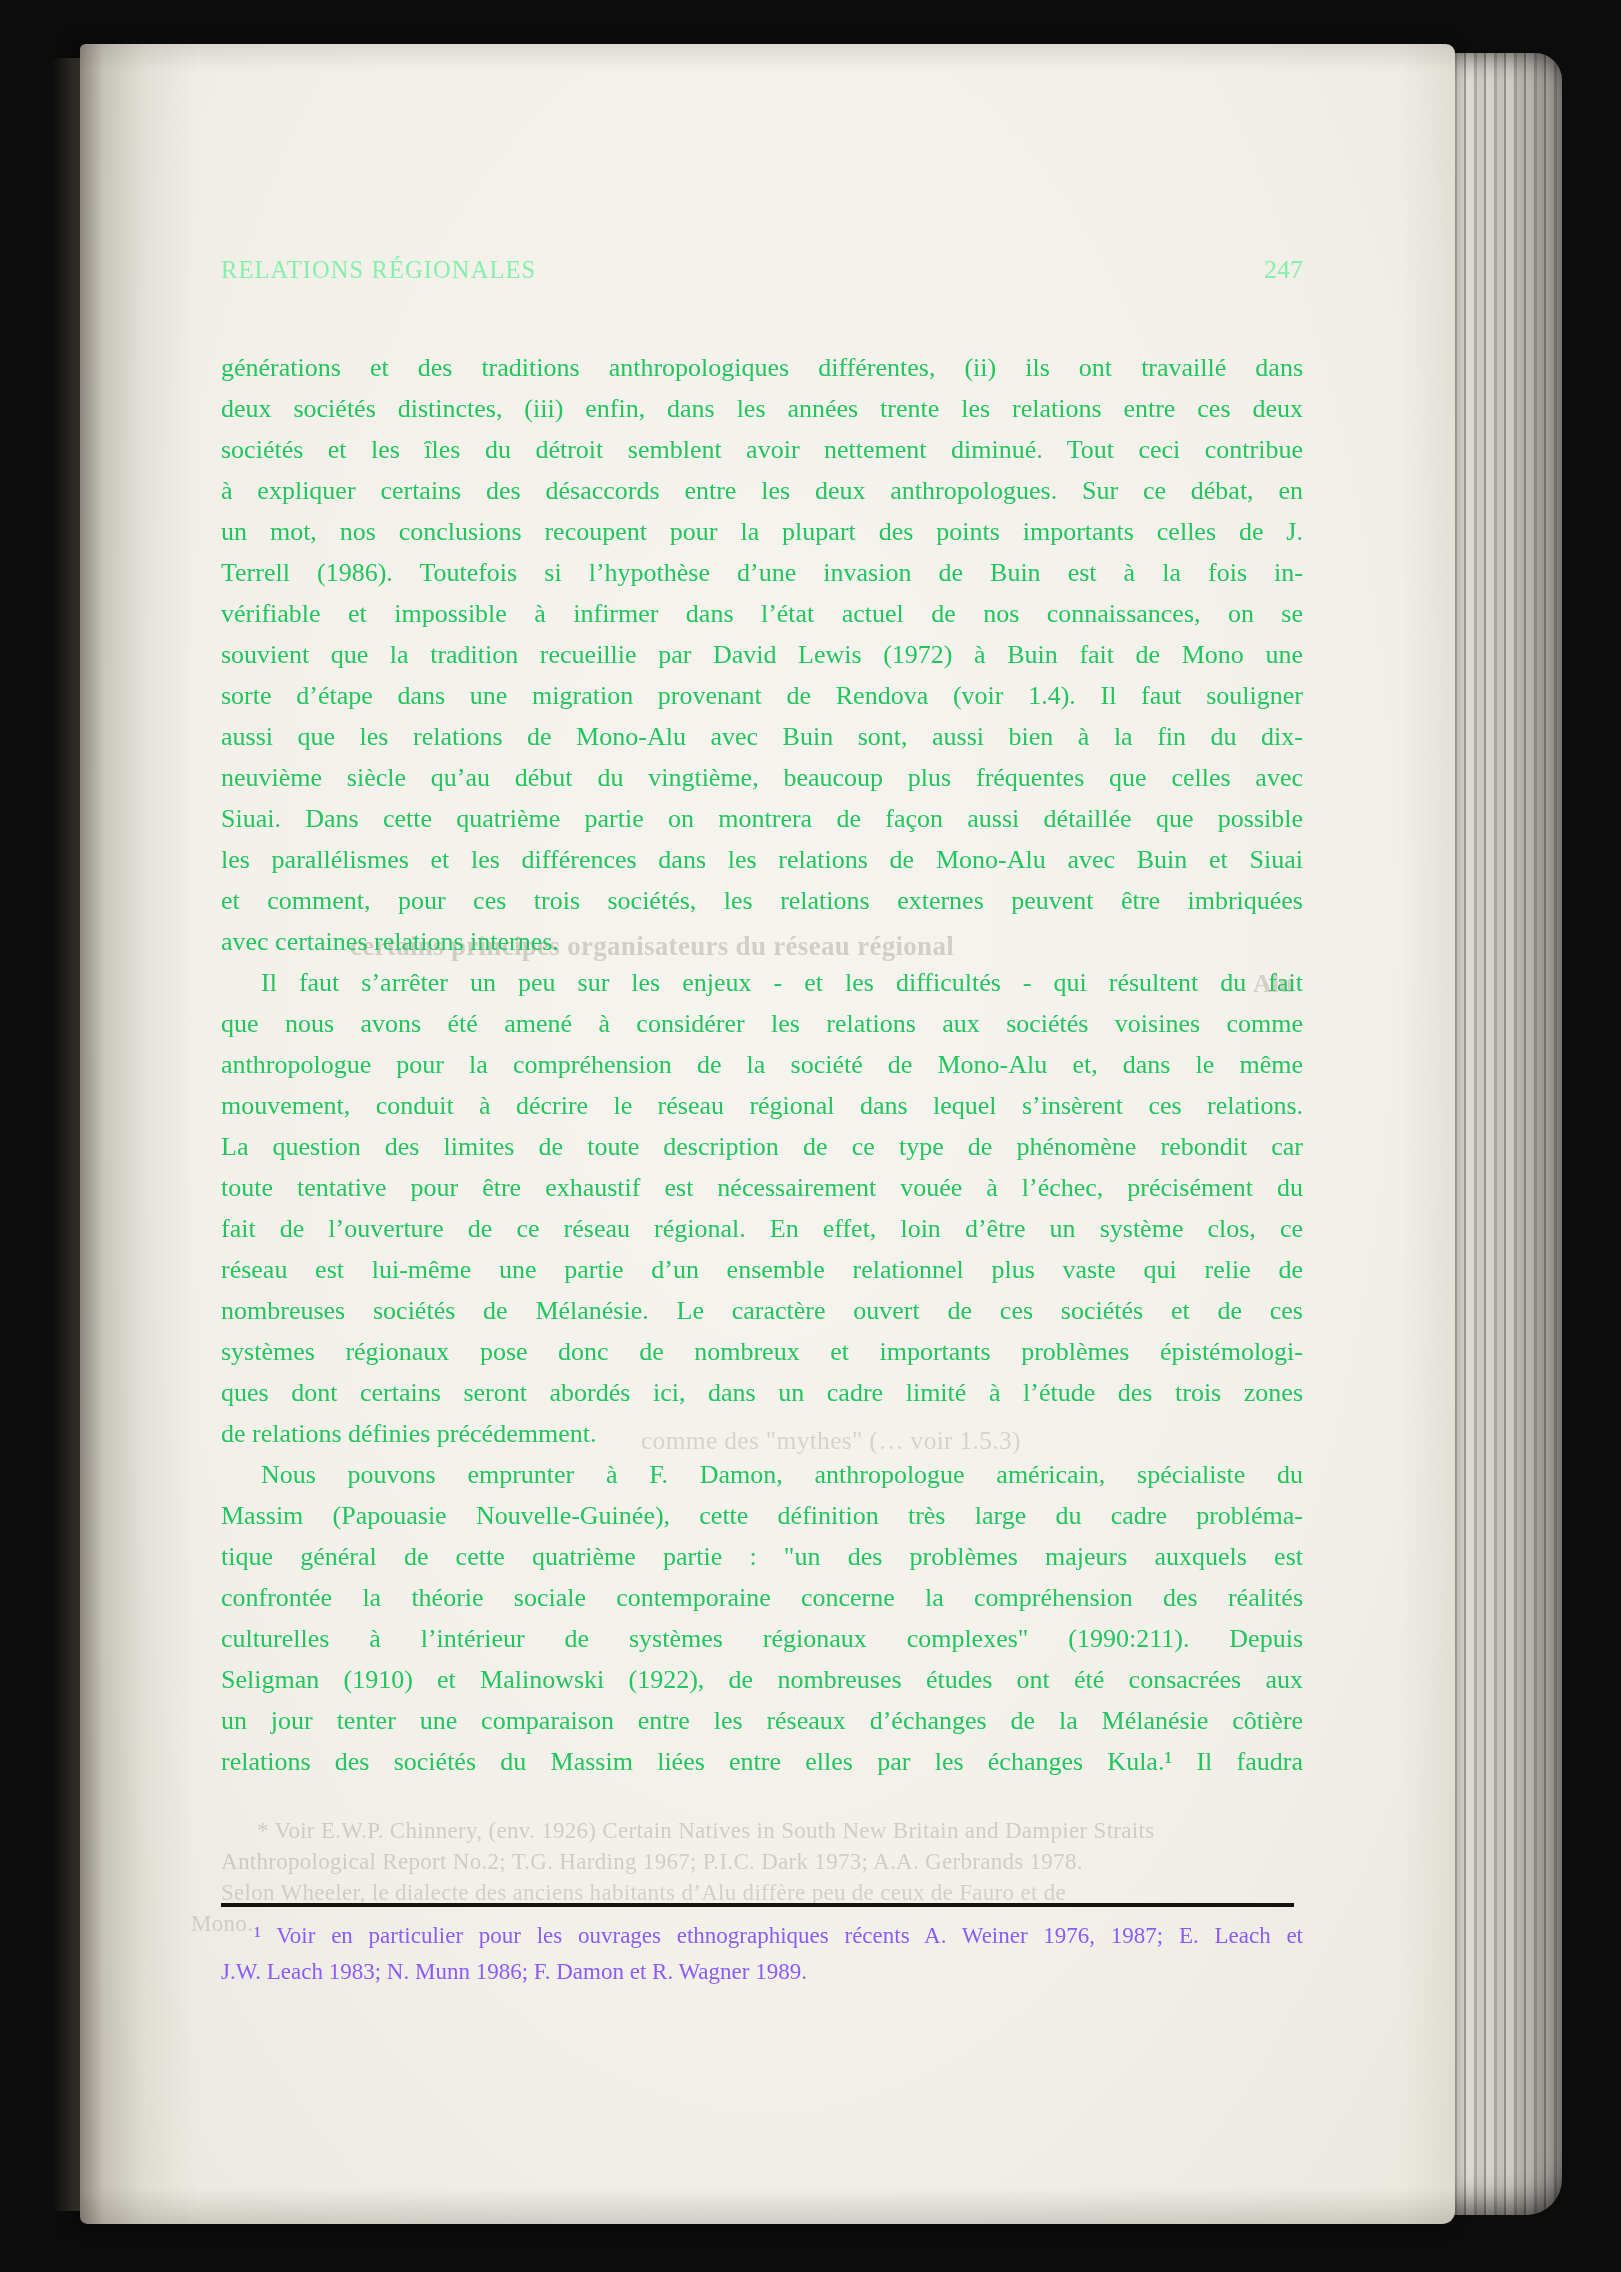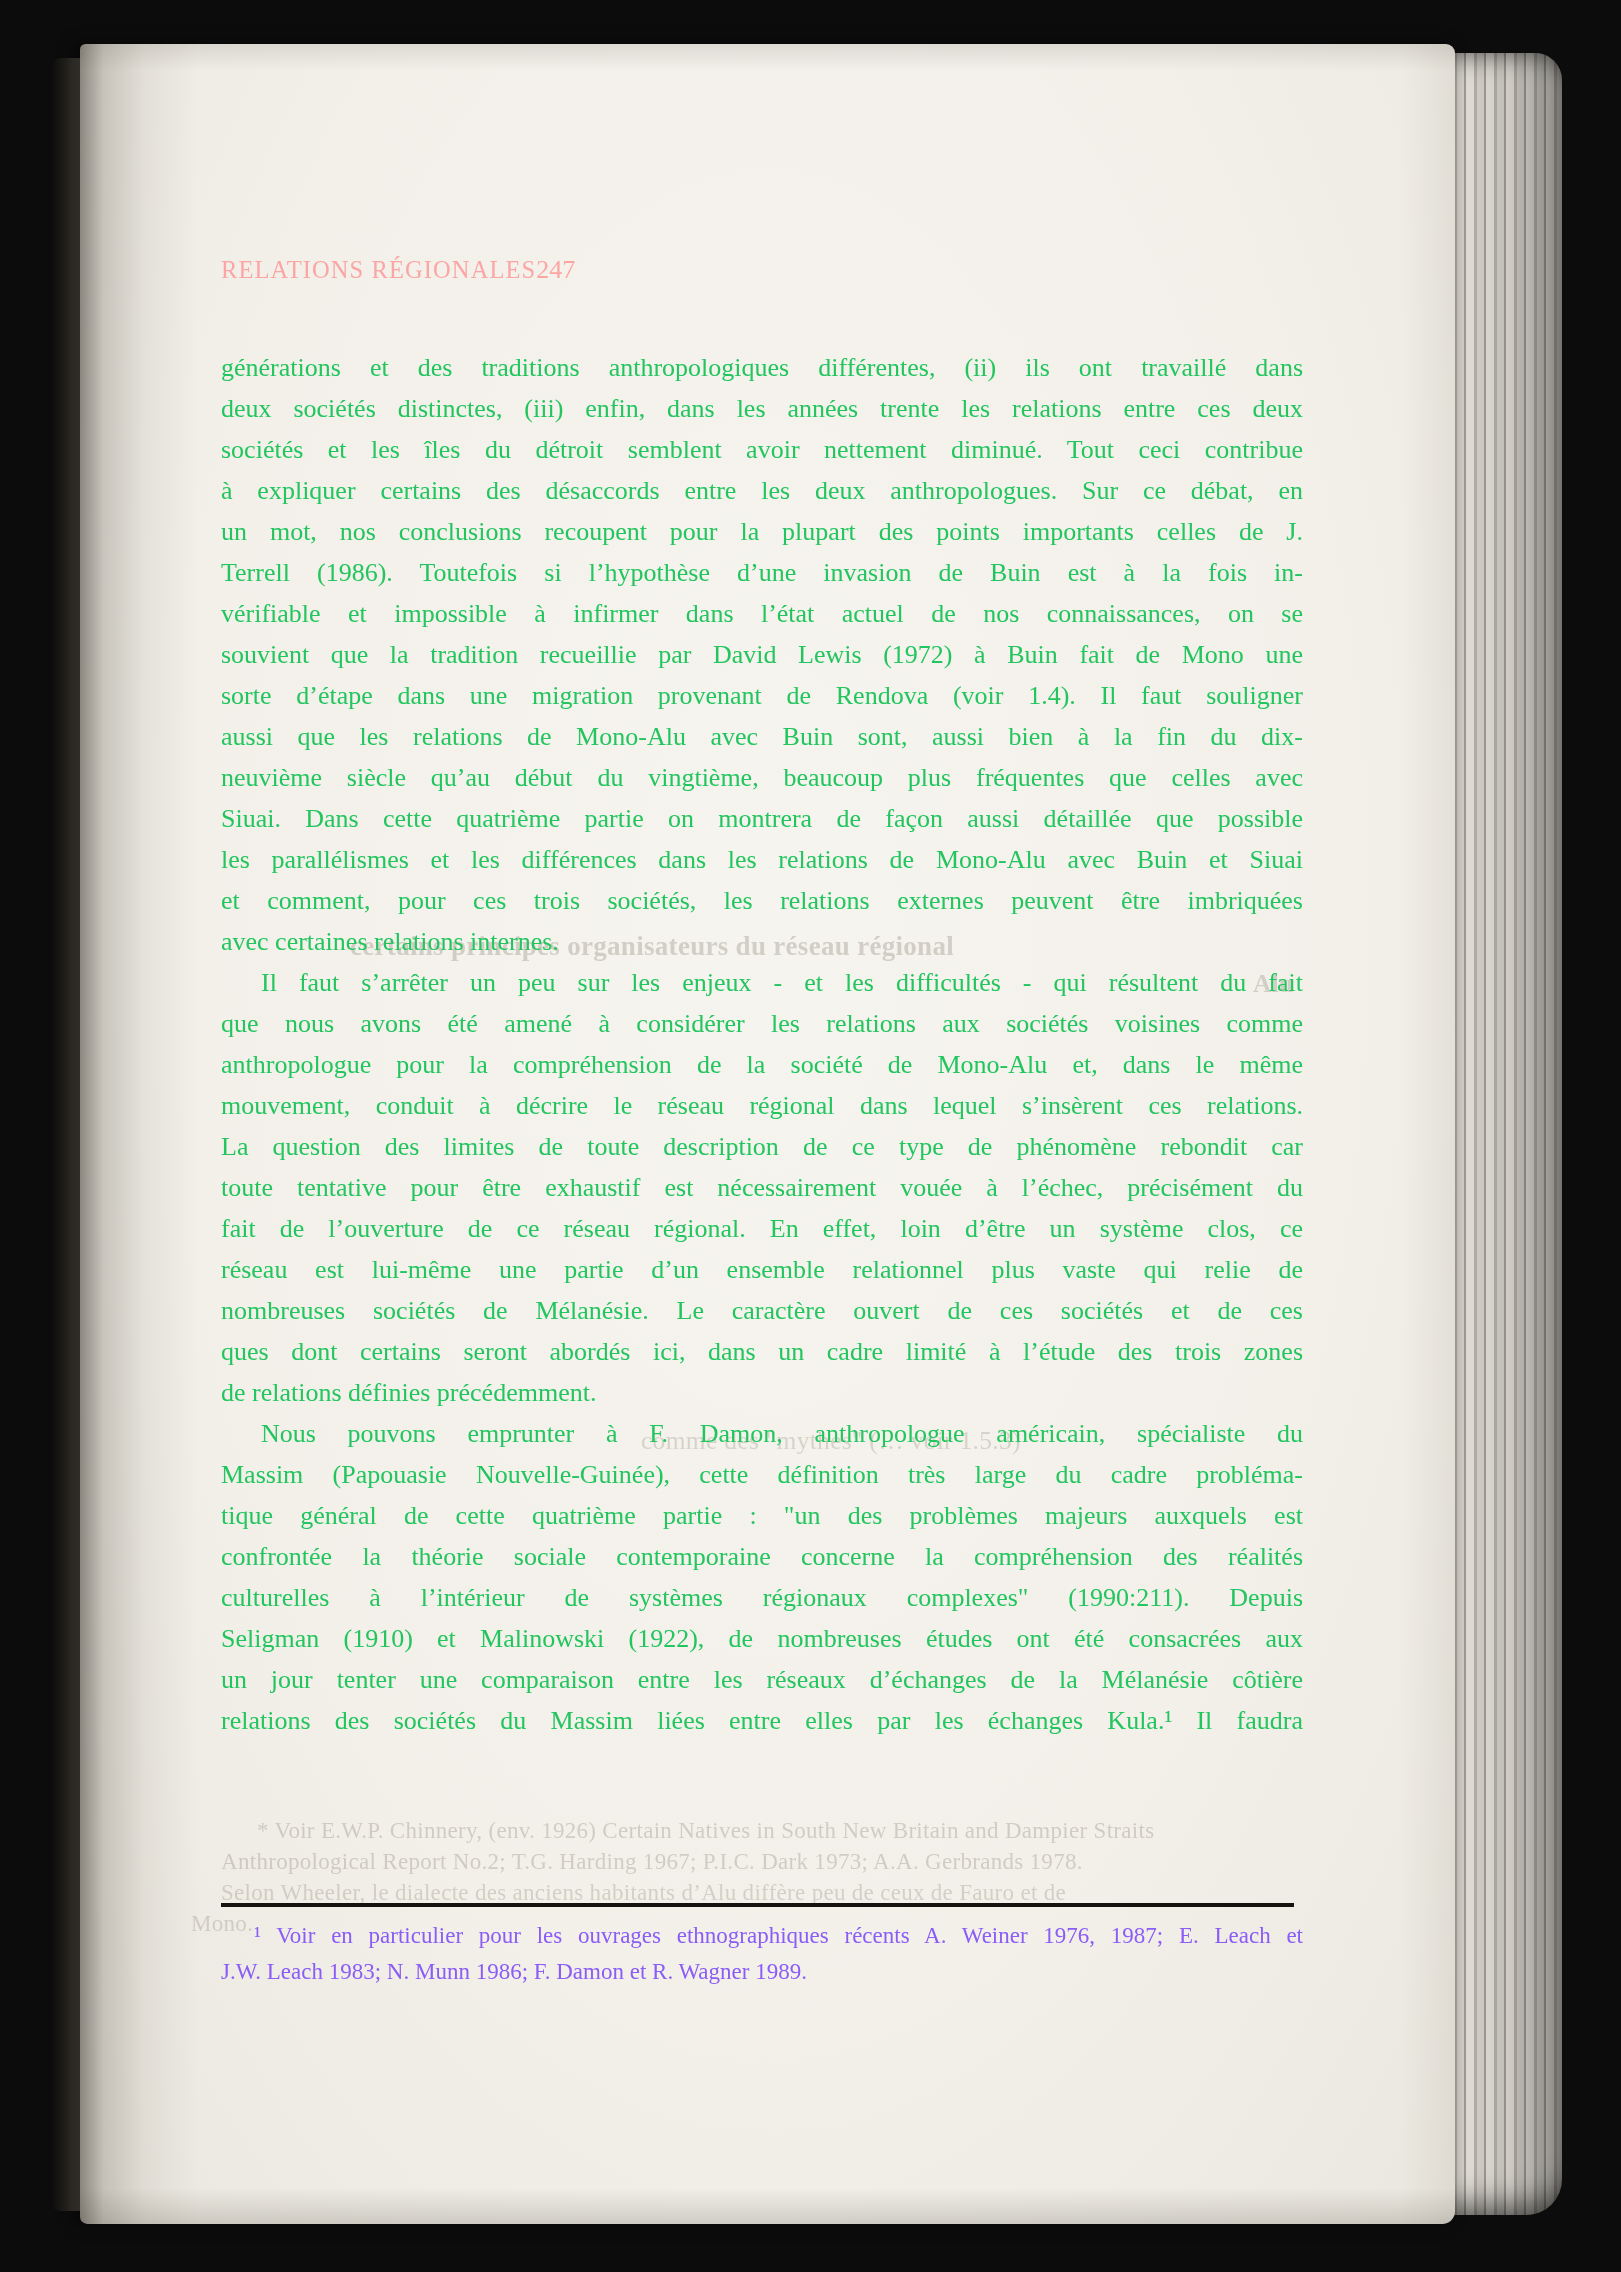--- a/index.html
+++ b/index.html
@@ -32,22 +32,22 @@
       linear-gradient(90deg,rgba(41,35,27,0.50) 0px,rgba(62,54,43,0.22) 23.6px,rgba(80,72,58,0.08) 64px,rgba(0,0,0,0) 118px),
       linear-gradient(270deg,rgba(110,102,88,0.10) 0px,rgba(0,0,0,0) 55px),
       linear-gradient(0deg,rgba(60,54,44,0.18) 0px,rgba(0,0,0,0) 36px),
       linear-gradient(180deg,rgba(60,54,44,0.12) 0px,rgba(0,0,0,0) 27px),
       radial-gradient(ellipse at 50% 40%,#f6f4ee 0%,#f2f0e9 60%,#eae7df 100%);
     border-radius:5.5px 9px 12.7px 7.3px;
     box-shadow:-5.5px 0 16.4px rgba(0,0,0,0.5);
   }
   .running-head{
     position:absolute;left:221px;top:255px;width:1082px;z-index:4;
-    display:flex;justify-content:flex-start;align-items:baseline;
-    color:#fca5a5;
+    display:flex;justify-content:space-between;align-items:baseline;
+    color:#86efac;
   }
   .running-title{font-size:24.5px;letter-spacing:1.1px;}
   .page-number{font-size:26px;}
   .text-block{
     position:absolute;left:221px;top:347px;width:1082px;z-index:4;
     font-size:26px;color:#22c55e;
   }
   .line{
     line-height:41px;height:41px;
     text-align:justify;text-align-last:justify;text-justify:inter-word;
@@ -115,20 +115,21 @@
       <div class="line flush">avec certaines relations internes.</div>
       <div class="line indent">Il faut s’arrêter un peu sur les enjeux - et les difficultés - qui résultent du fait</div>
       <div class="line">que nous avons été amené à considérer les relations aux sociétés voisines comme</div>
       <div class="line">anthropologue pour la compréhension de la société de Mono-Alu et, dans le même</div>
       <div class="line">mouvement, conduit à décrire le réseau régional dans lequel s’insèrent ces relations.</div>
       <div class="line">La question des limites de toute description de ce type de phénomène rebondit car</div>
       <div class="line">toute tentative pour être exhaustif est nécessairement vouée à l’échec, précisément du</div>
       <div class="line">fait de l’ouverture de ce réseau régional. En effet, loin d’être un système clos, ce</div>
       <div class="line">réseau est lui-même une partie d’un ensemble relationnel plus vaste qui relie de</div>
       <div class="line">nombreuses sociétés de Mélanésie. Le caractère ouvert de ces sociétés et de ces</div>
+      <div class="line">systèmes régionaux pose donc de nombreux et importants problèmes épistémologi-</div>
       <div class="line">ques dont certains seront abordés ici, dans un cadre limité à l’étude des trois zones</div>
       <div class="line flush">de relations définies précédemment.</div>
       <div class="line indent">Nous pouvons emprunter à F. Damon, anthropologue américain, spécialiste du</div>
       <div class="line">Massim (Papouasie Nouvelle-Guinée), cette définition très large du cadre probléma-</div>
       <div class="line">tique général de cette quatrième partie : "un des problèmes majeurs auxquels est</div>
       <div class="line">confrontée la théorie sociale contemporaine concerne la compréhension des réalités</div>
       <div class="line">culturelles à l’intérieur de systèmes régionaux complexes" (1990:211). Depuis</div>
       <div class="line">Seligman (1910) et Malinowski (1922), de nombreuses études ont été consacrées aux</div>
       <div class="line">un jour tenter une comparaison entre les réseaux d’échanges de la Mélanésie côtière</div>
       <div class="line">relations des sociétés du Massim liées entre elles par les échanges Kula.¹ Il faudra</div>

